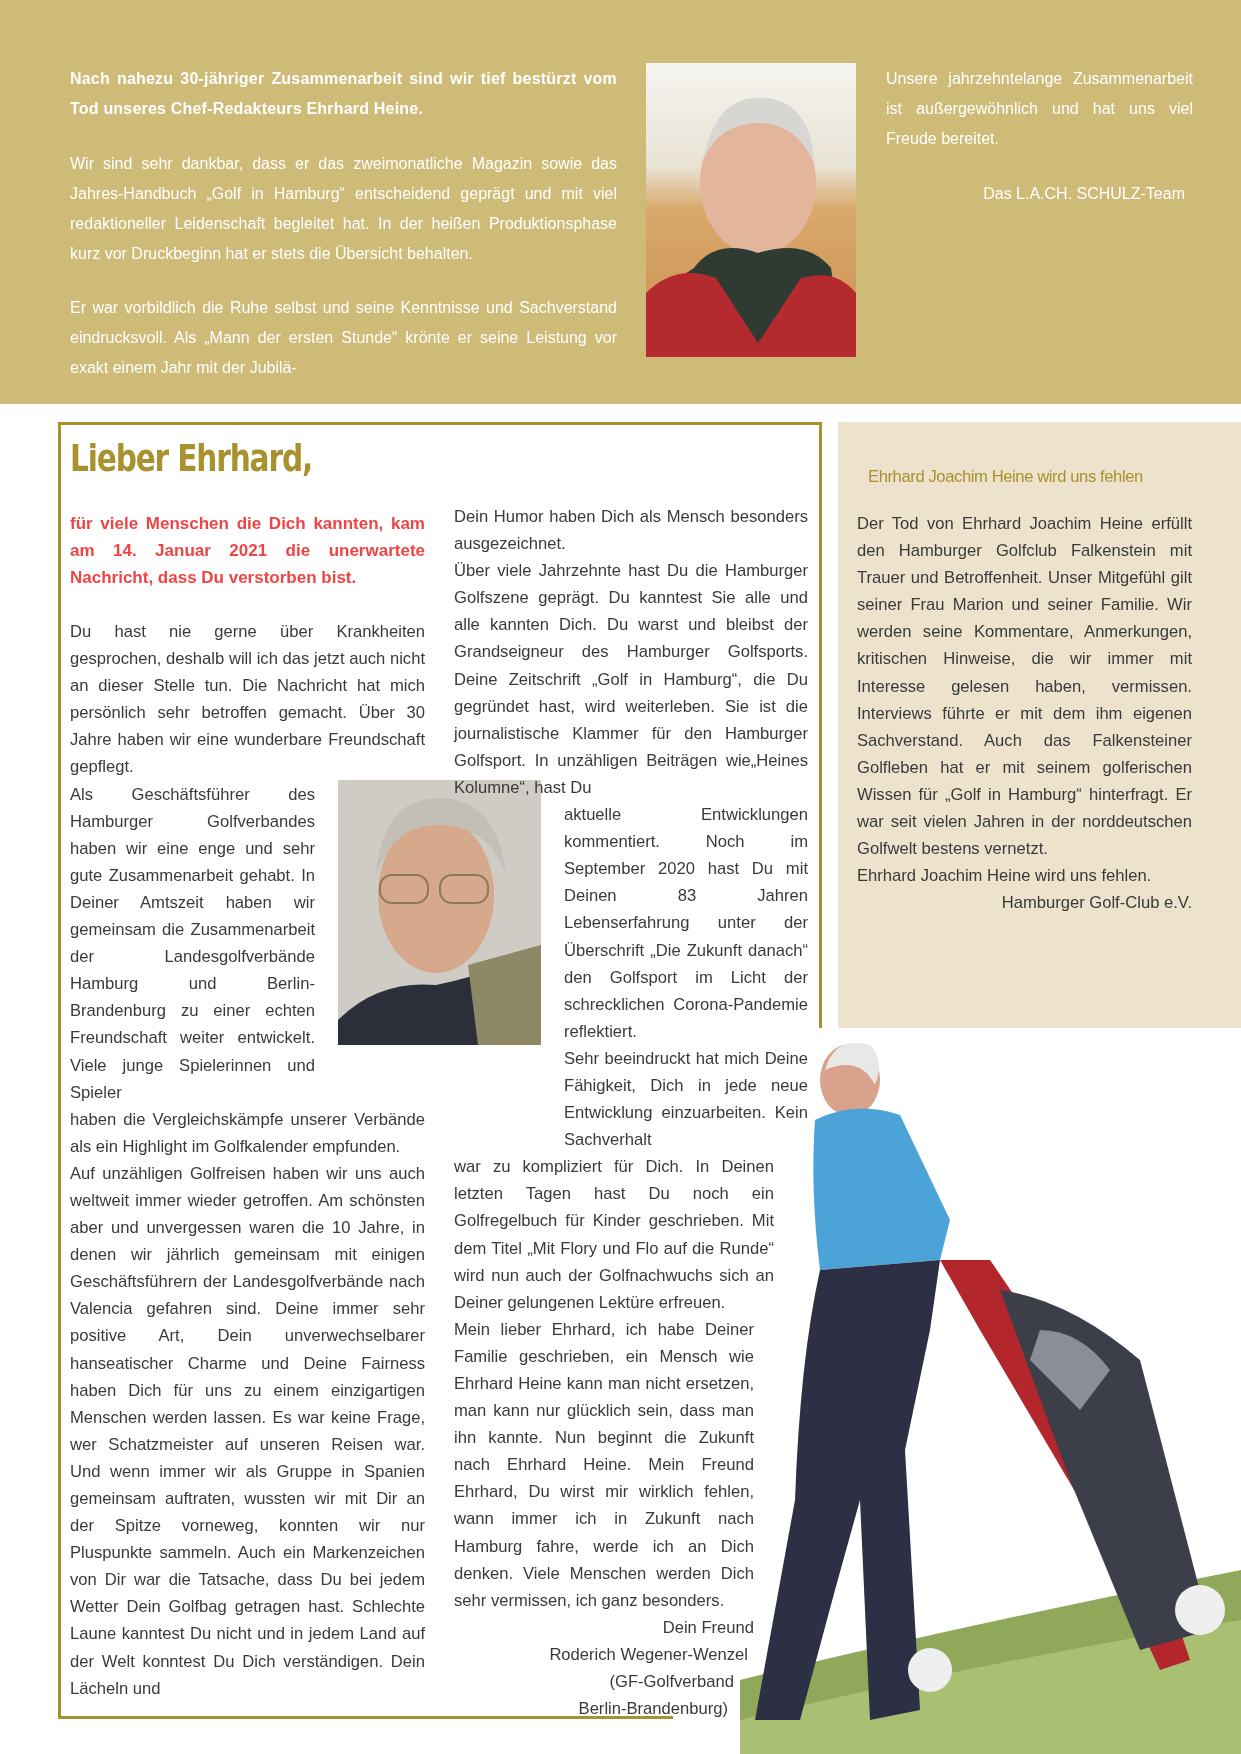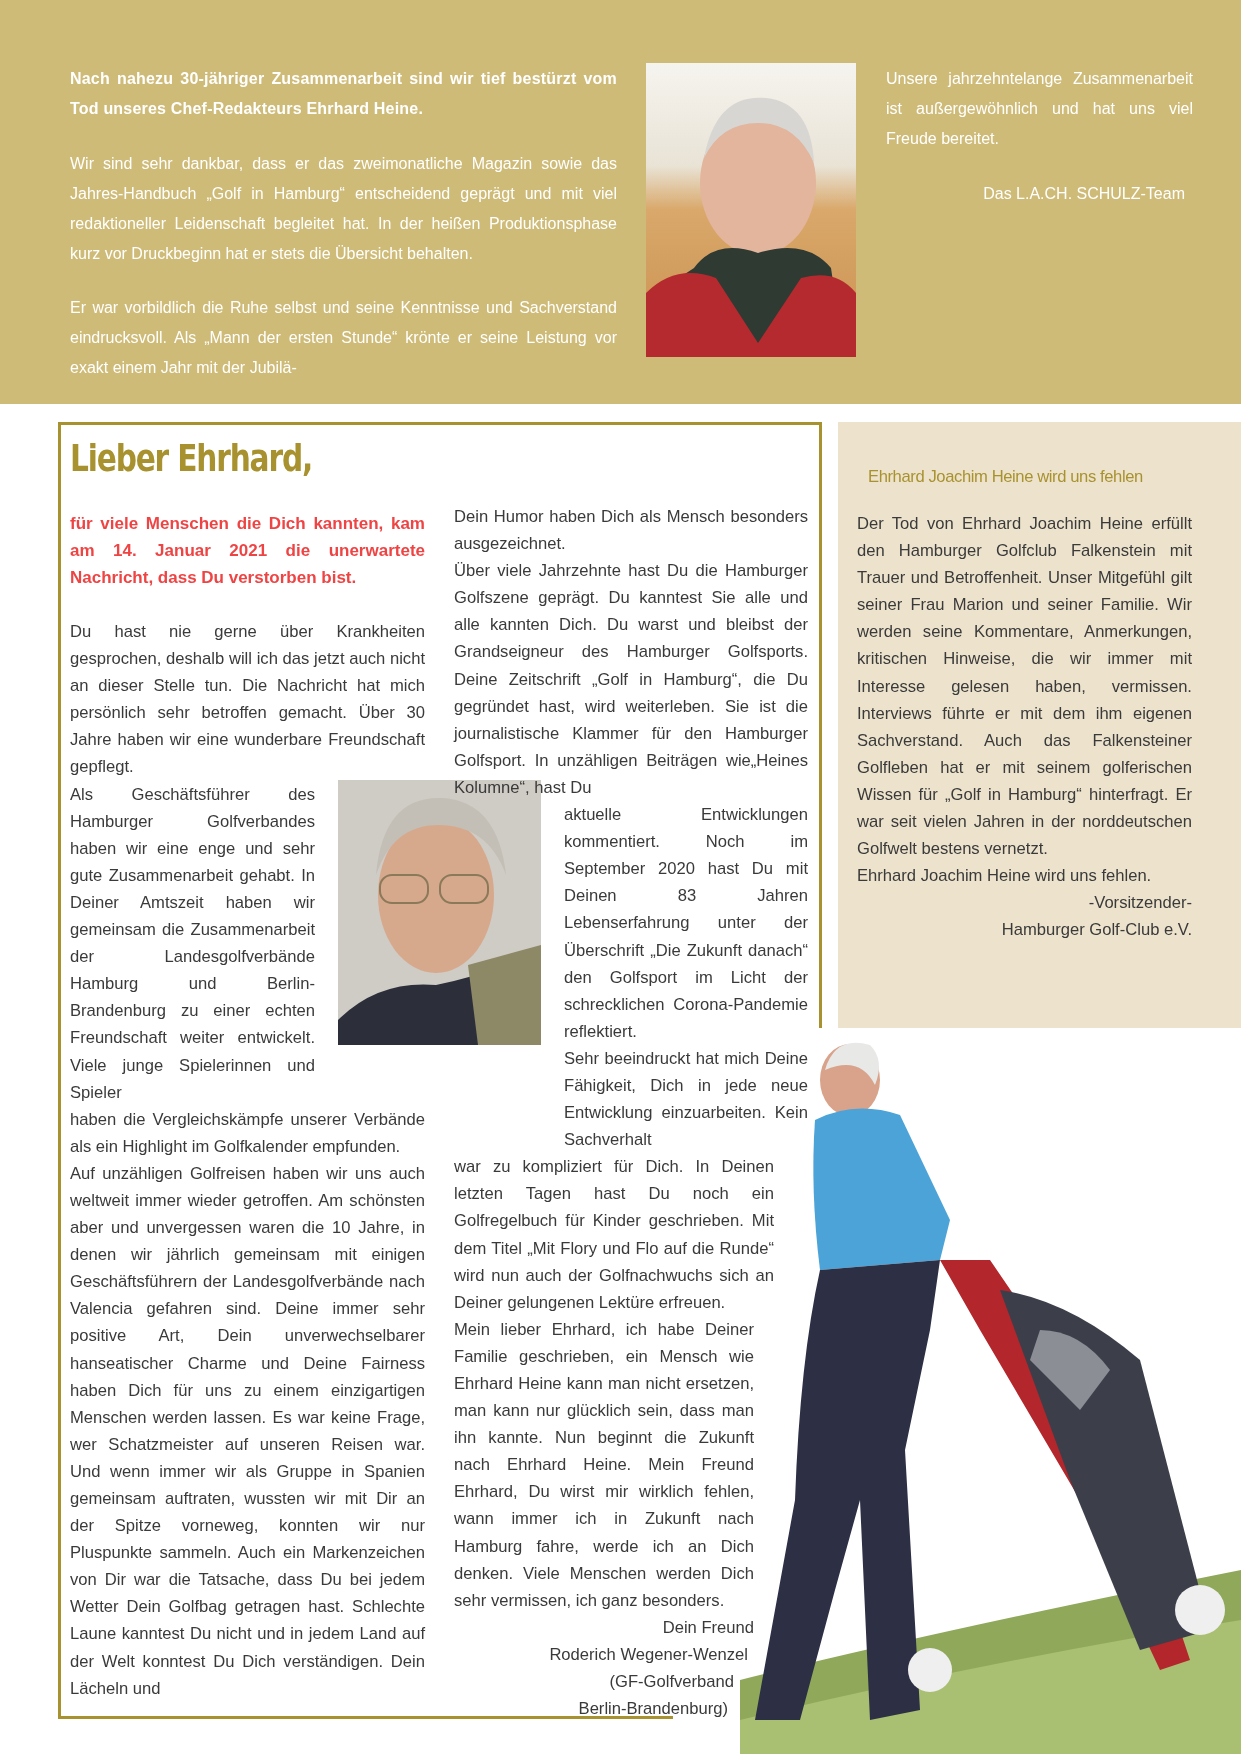--- a/index.html
+++ b/index.html
@@ -133,21 +133,20 @@
     <div style="padding-right:20px">(GF-Golfverband</div>
     <div style="padding-right:26px">Berlin-Brandenburg)</div>
   </div>
 </div>
 
 <div class="right-box"></div>
 <h2 class="right-title">Ehrhard Joachim Heine wird uns fehlen</h2>
 <div class="right-body body-text">
   <p>Der Tod von Ehrhard Joachim Heine erfüllt den Hamburger Golfclub Falkenstein mit Trauer und Betroffenheit. Unser Mitgefühl gilt seiner Frau Marion und seiner Familie. Wir werden seine Kommentare, Anmerkungen, kritischen Hinweise, die wir immer mit Interesse gelesen haben, vermissen. Interviews führte er mit dem ihm eigenen Sachverstand. Auch das Falkensteiner Golfleben hat er mit seinem golferischen Wissen für „Golf in Hamburg“ hinterfragt. Er war seit vielen Jahren in der norddeutschen Golfwelt bestens vernetzt.</p>
   <p>Ehrhard Joachim Heine wird uns fehlen.</p>
-  <p class="sig">-Vorsitzender-</p>
   <p class="sig">Hamburger Golf-Club e.V.</p>
 </div>
 
 <div class="golfer">
   <svg width="501" height="724" viewBox="0 0 501 724">
     <path d="M0 724 L0 650 Q200 600 501 540 L501 724 Z" fill="#8fa85a"></path>
     <path d="M0 724 L0 690 Q250 630 501 590 L501 724 Z" fill="#a9bf72"></path>
     <ellipse cx="110" cy="50" rx="30" ry="36" fill="#d9a28a"></ellipse>
     <path d="M85 40 Q95 5 130 15 Q145 30 135 55 Q120 25 85 40 Z" fill="#e8e8e6"></path>
     <path d="M75 90 Q115 70 160 85 L210 190 L200 230 L80 240 Q70 160 75 90 Z" fill="#4ba3d8"></path>

